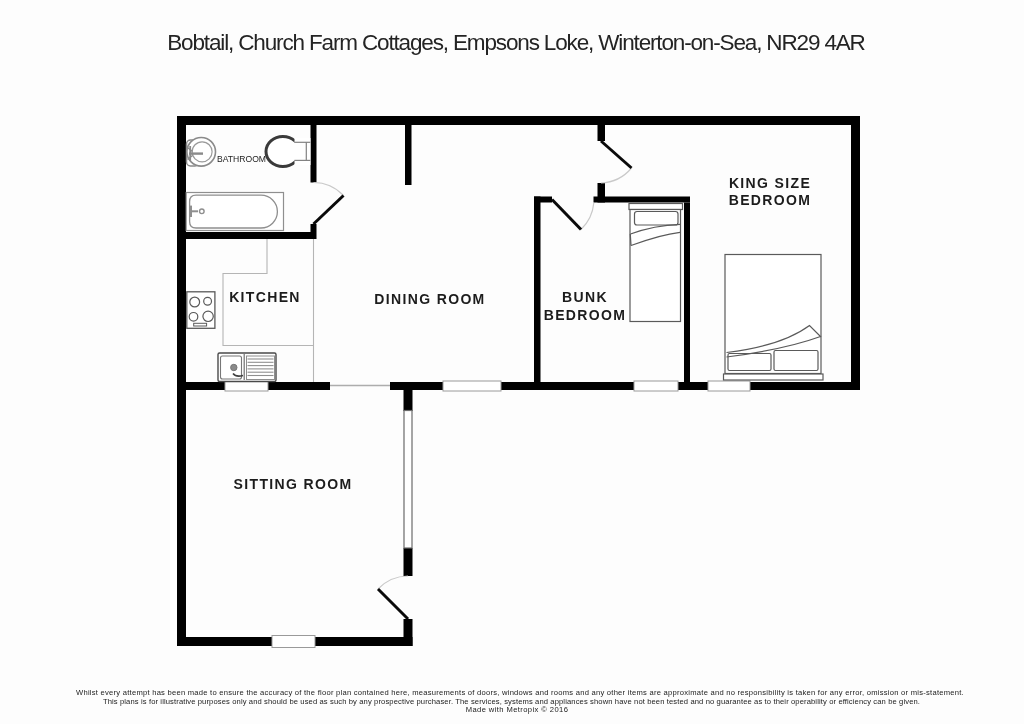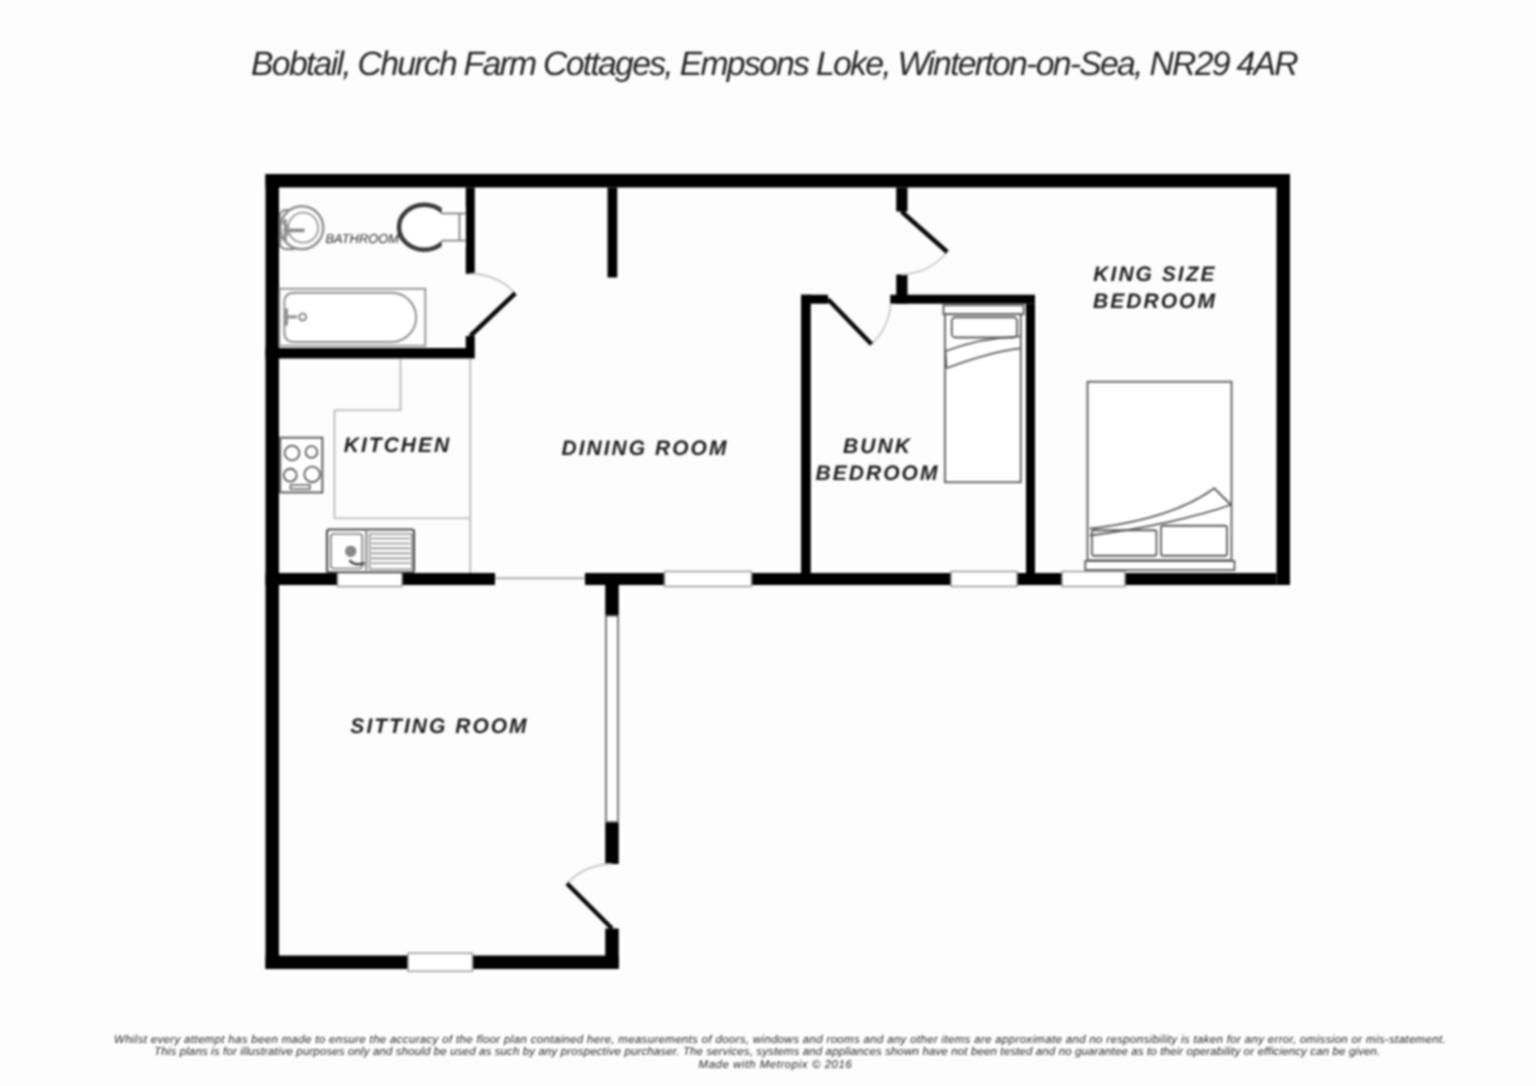--- a/index.html
+++ b/index.html
@@ -1,16 +1,16 @@
 <!DOCTYPE html>
 <html><head>
 <meta charset="utf-8">
 <style>
   html,body{margin:0;padding:0;background:#ffffff;}
-  .page{position:relative;width:1024px;height:724px;background:#fdfdfd;font-family:"Liberation Sans",sans-serif;font-style:italic;}
+  .page{position:relative;width:1024px;height:724px;background:#fdfdfd;font-family:"Liberation Sans",sans-serif;}
   svg{position:absolute;left:0;top:0;filter:blur(0.55px);}
   .roomlbl{font-family:"Liberation Sans",sans-serif;font-weight:bold;font-size:14px;fill:#1c1c1c;letter-spacing:1.35px;}
 </style>
 </head>
 <body>
 <div class="page">
 <svg width="1024" height="724" viewBox="0 0 1024 724">
 
   <rect x="0" y="0" width="1024" height="724" fill="#fdfdfd"></rect>
 

